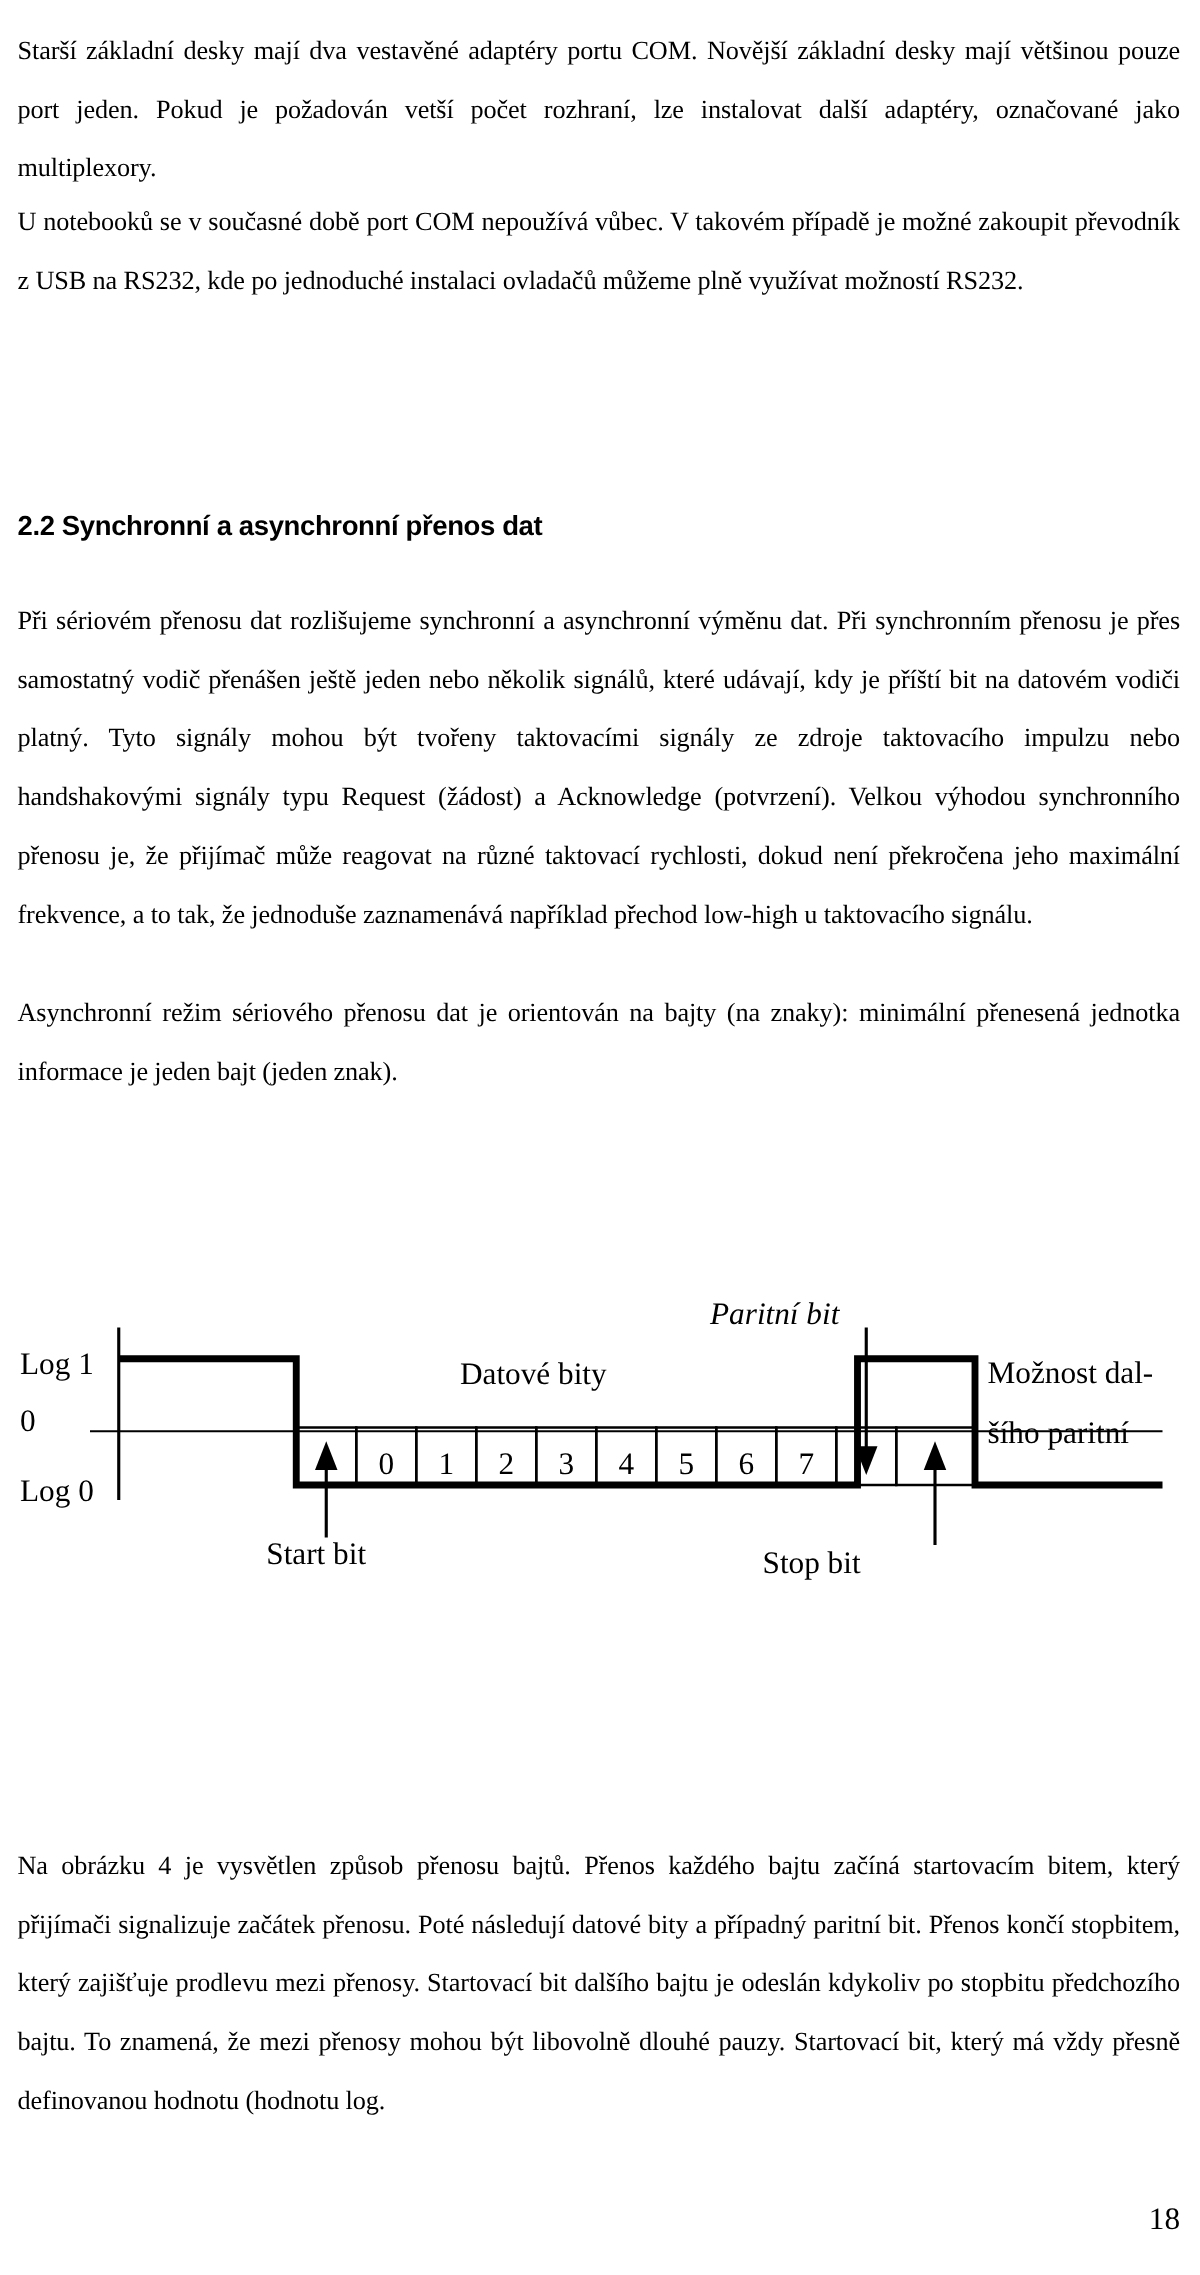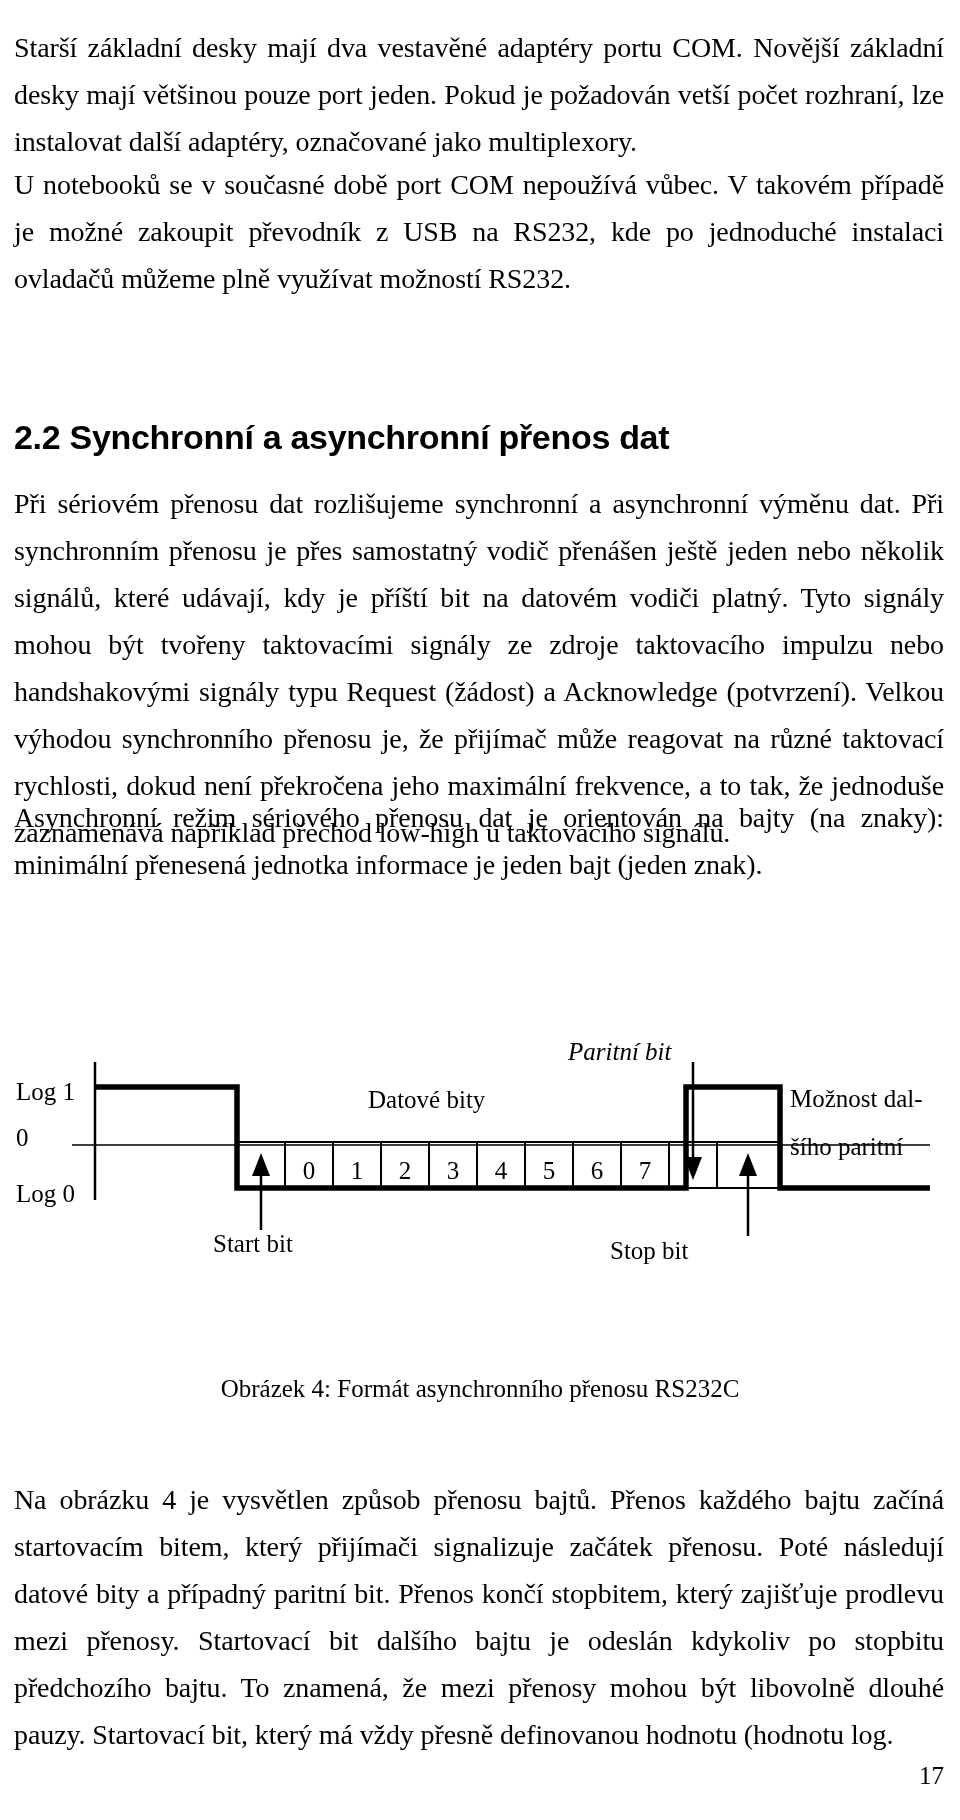--- a/index.html
+++ b/index.html
@@ -21,36 +21,36 @@
     left: 0;
     top: 0;
     width: 960px;
     height: 1820px;
   }
 
   .body-text {
     position: absolute;
     left: 14px;
     width: 930px;
-    font-size: 28px;
+    font-size: 21px;
     line-height: 47px;
     text-align: justify;
     text-justify: inter-word;
     letter-spacing: -0.1px;
   }
 
   .para-p1 { top: -4px; }
   .para-p2 { top: 133px; }
 
   .heading {
     position: absolute;
     left: 14px;
     top: 390px;
     font-family: "Liberation Sans", "DejaVu Sans", sans-serif;
-    font-size: 34px;
+    font-size: 22px;
     font-weight: bold;
     letter-spacing: -0.3px;
   }
 
   .para-p3 { top: 452px; }
   .para-p4 { top: 766px; }
 
   
   .diagram {
     position: absolute;
@@ -173,19 +173,18 @@
 
     <span class="dg-label lbl-moz1">Možnost dal-</span>
 
     <span class="dg-label lbl-moz2">šího paritní</span>
 
     <span class="dg-label lbl-start">Start bit</span>
 
     <span class="dg-label lbl-stop">Stop bit</span>
   </div>
 
-  <div class="caption">Obrázek 4: Formát asynchronního přenosu RS232C</div>
 
   <p class="body-text para-p5">Na obrázku 4 je vysvětlen způsob přenosu bajtů. Přenos každého bajtu začíná startovacím bitem, který přijímači signalizuje začátek přenosu. Poté následují datové bity a případný paritní bit. Přenos končí stopbitem, který zajišťuje prodlevu mezi přenosy. Startovací bit dalšího bajtu je odeslán kdykoliv po stopbitu předchozího bajtu. To znamená, že mezi přenosy mohou být libovolně dlouhé pauzy. Startovací bit, který má vždy přesně definovanou hodnotu (hodnotu log.</p>
 
-  <div class="folio">17</div>
+  <div class="folio">18</div>
 
 </div>
 
 </body></html>

